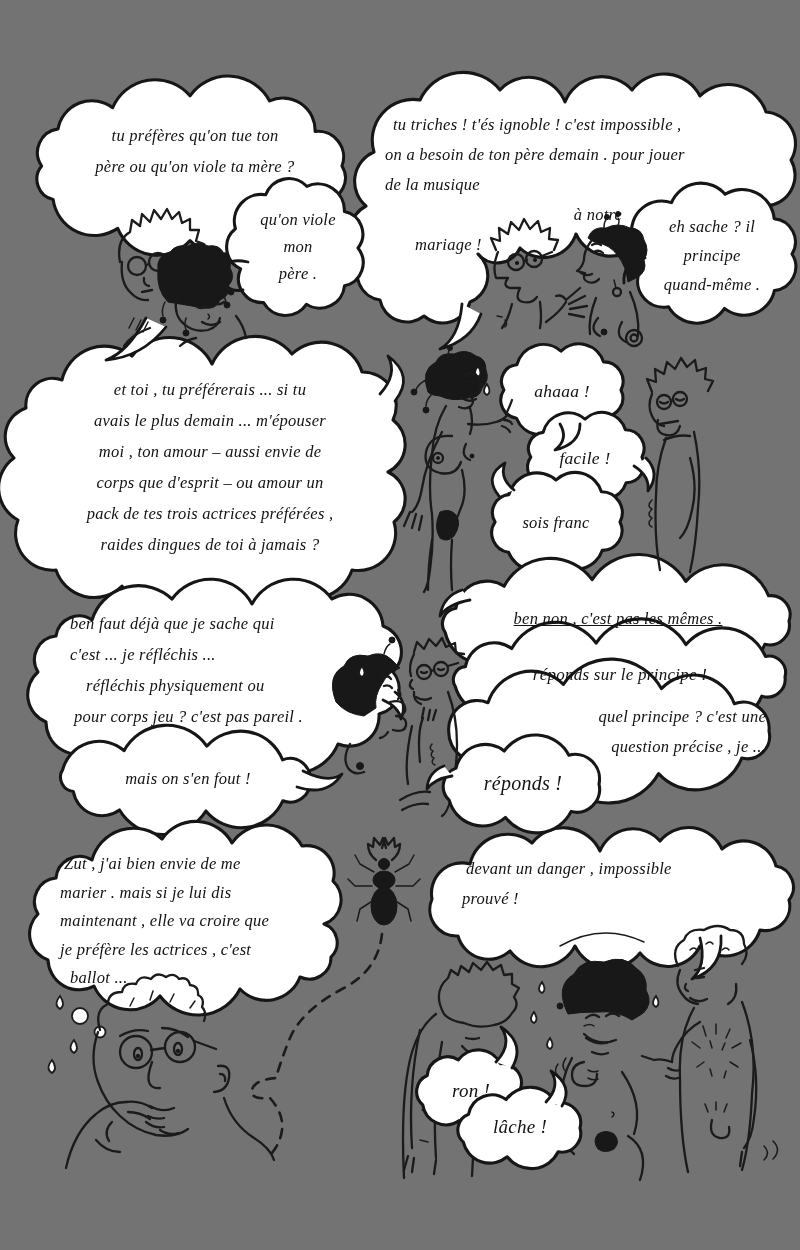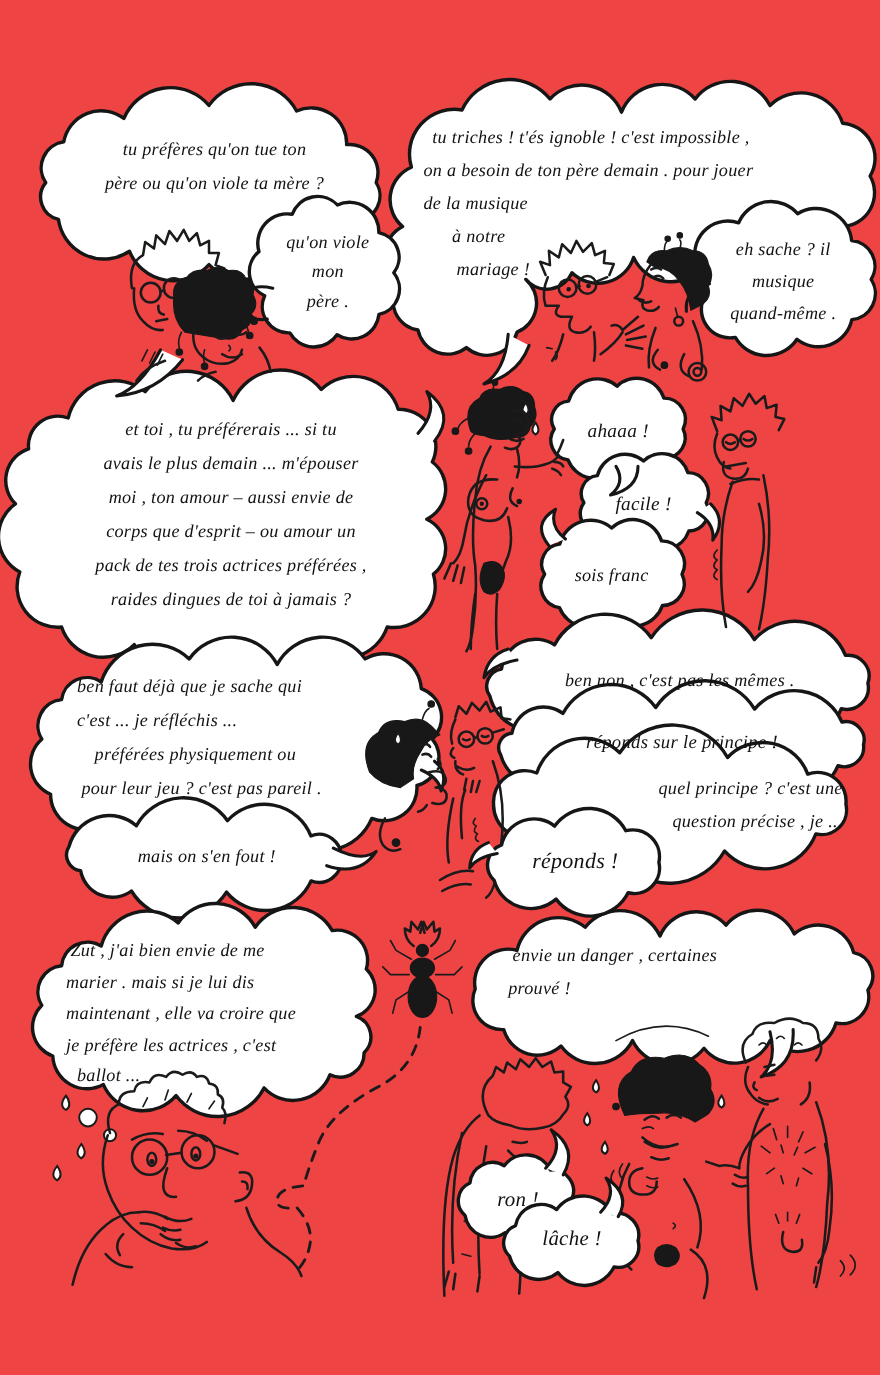--- a/index.html
+++ b/index.html
@@ -1,16 +1,16 @@
 <!DOCTYPE html>
 <html><head>
 <meta charset="utf-8">
 <style>
   html,body{margin:0;padding:0;background:#e8e8e8;}
-  .page{position:relative;width:800px;height:1250px;background:#ef4444;overflow:hidden;
+  .page{position:relative;width:800px;height:1250px;background:#737373;overflow:hidden;
         font-family:"Liberation Serif",serif;}
   .page svg{position:absolute;left:0;top:0;}
   
   .cloud{fill:#fff;stroke:#161616;stroke-width:3.1;stroke-linejoin:round;}
   .tail{fill:#fff;stroke:#161616;stroke-width:2.8;stroke-linecap:round;stroke-linejoin:round;}
   .tailopen{fill:none;}
   
   .ln{fill:none;stroke:#1b1b1b;stroke-width:2.3;stroke-linecap:round;stroke-linejoin:round;}
   .thin{stroke-width:1.5;}
   .fillb{fill:#181818;stroke:#181818;stroke-width:1;stroke-linejoin:round;}
@@ -295,70 +295,70 @@
 <div class="bt" style="left:246px;top:206px;width:104px;line-height:27px;">
   <div>qu'on viole</div>
   <div>mon</div>
   <div>père .</div>
 </div>
 
 <div class="bt left" style="left:385px;top:110px;width:400px;line-height:30px;">
   <div style="padding-left:8px;">tu triches !  t'és ignoble !  c'est impossible ,</div>
   <div>on a besoin de ton père demain . pour jouer</div>
   <div>de la musique</div>
-  <div style="padding-left:26px;">à notre</div>
+  <div style="padding-left:26px;text-align:center;">à notre</div>
   <div style="padding-left:30px;">mariage !</div>
 </div>
 
 <div class="bt" style="left:642px;top:212px;width:140px;line-height:29px;">
   <div>eh sache ? il</div>
-  <div>musique</div>
+  <div>principe</div>
   <div>quand-même .</div>
 </div>
 
 <div class="bt" style="left:42px;top:374px;width:336px;line-height:31px;">
   <div>et toi , tu préférerais ... si tu</div>
   <div>avais le plus demain ... m'épouser</div>
   <div>moi , ton amour – aussi envie de</div>
   <div>corps que d'esprit – ou amour un</div>
   <div>pack de tes trois actrices préférées ,</div>
   <div>raides dingues de toi à jamais ?</div>
 </div>
 
 <div class="bt" style="left:512px;top:376px;width:100px;font-size:17.5px;">ahaaa !</div>
 <div class="bt" style="left:532px;top:443px;width:106px;font-size:17.5px;">facile !</div>
 <div class="bt" style="left:498px;top:508px;width:116px;">sois franc</div>
 
 <div class="bt left" style="left:70px;top:608px;width:306px;line-height:31px;">
   <div>ben faut déjà que je sache qui</div>
   <div>c'est ...  je réfléchis ...</div>
-  <div style="padding-left:16px;">préférées physiquement ou</div>
-  <div style="padding-left:4px;">pour leur jeu ? c'est pas pareil .</div>
+  <div style="padding-left:16px;">réfléchis physiquement ou</div>
+  <div style="padding-left:4px;">pour corps jeu ? c'est pas pareil .</div>
 </div>
 
 <div class="bt" style="left:88px;top:764px;width:200px;">mais on s'en fout !</div>
-<div class="bt" style="left:462px;top:604px;width:312px;">ben non , c'est pas les mêmes .</div>
+<div class="bt" style="left:462px;top:604px;width:312px;text-decoration:underline;">ben non , c'est pas les mêmes .</div>
 <div class="bt" style="left:470px;top:660px;width:300px;font-size:17px;">réponds sur le principe !</div>
 
 <div class="bt" style="left:466px;top:702px;width:300px;line-height:30px;text-align:right;">
   <div>quel principe ? c'est une</div>
   <div>question précise , je ...</div>
 </div>
 
 <div class="bt big" style="left:458px;top:768px;width:130px;">réponds !</div>
 
 <div class="bt left" style="left:60px;top:850px;width:286px;line-height:28.5px;">
   <div style="padding-left:4px;">Zut , j'ai bien envie de me</div>
   <div>marier . mais si je lui dis</div>
   <div>maintenant , elle va croire que</div>
   <div>je préfère les actrices , c'est</div>
   <div style="padding-left:10px;">ballot ...</div>
 </div>
 
 <div class="bt left" style="left:458px;top:854px;width:326px;line-height:30px;">
-  <div style="padding-left:8px;">envie un danger , certaines</div>
+  <div style="padding-left:8px;">devant un danger , impossible</div>
   <div style="padding-left:4px;">prouvé !</div>
 </div>
 
 <div class="bt big" style="left:428px;top:1076px;width:86px;font-size:19px;">ron !</div>
 <div class="bt big" style="left:462px;top:1112px;width:116px;font-size:19px;">lâche !</div>
 
 </div>
 
 </body></html>

